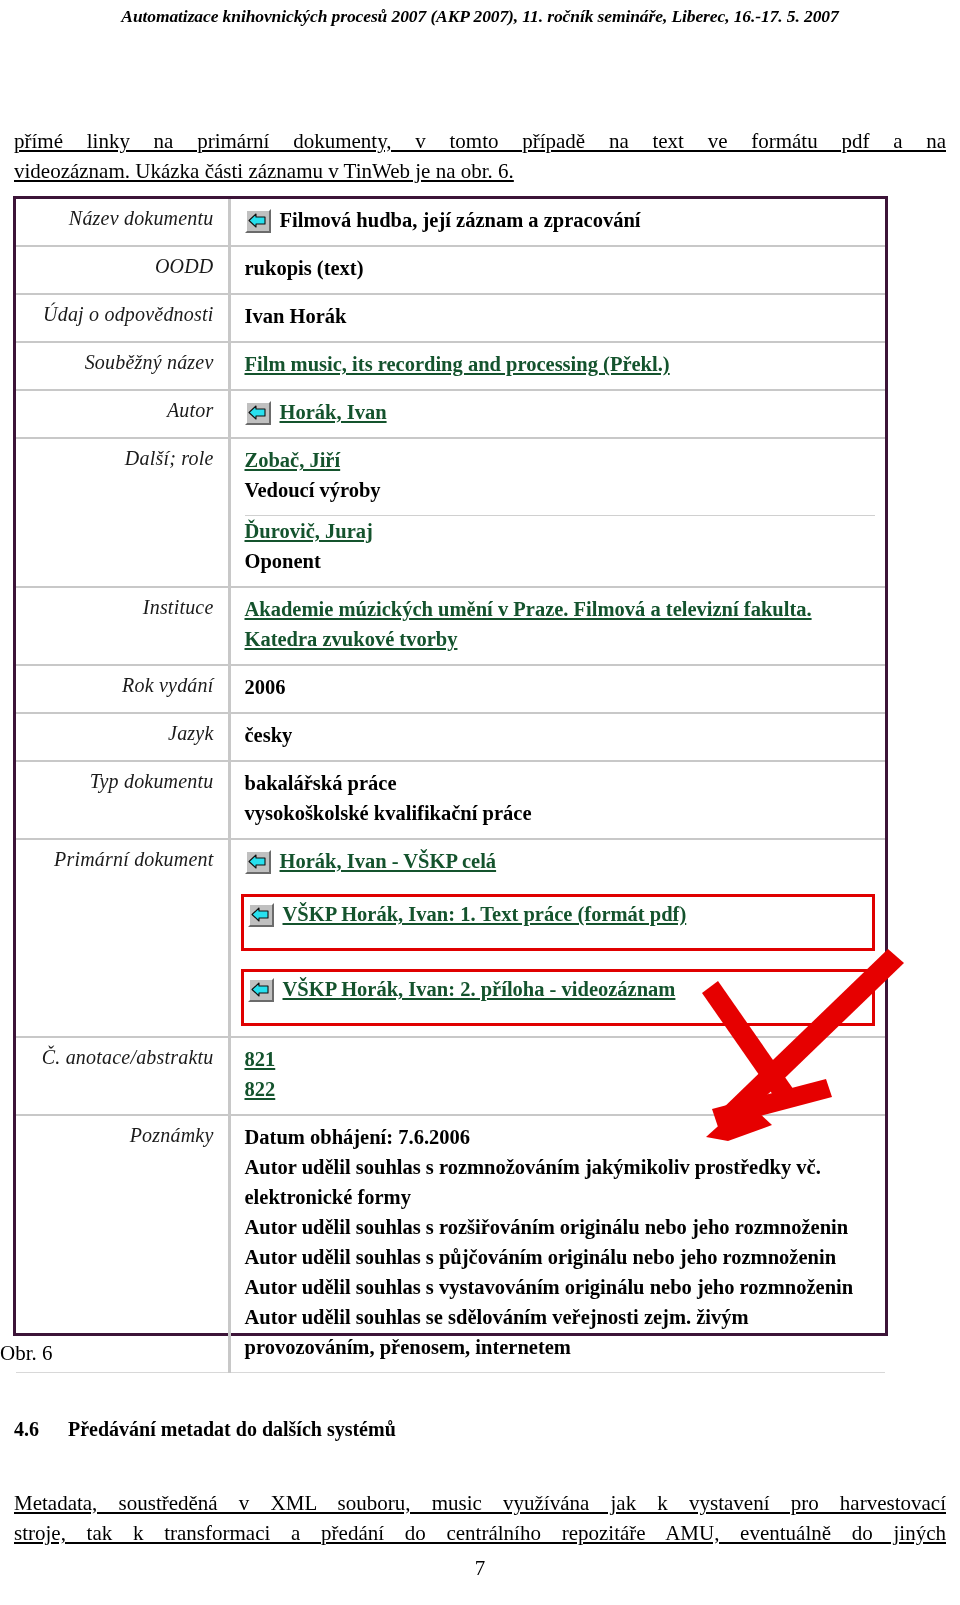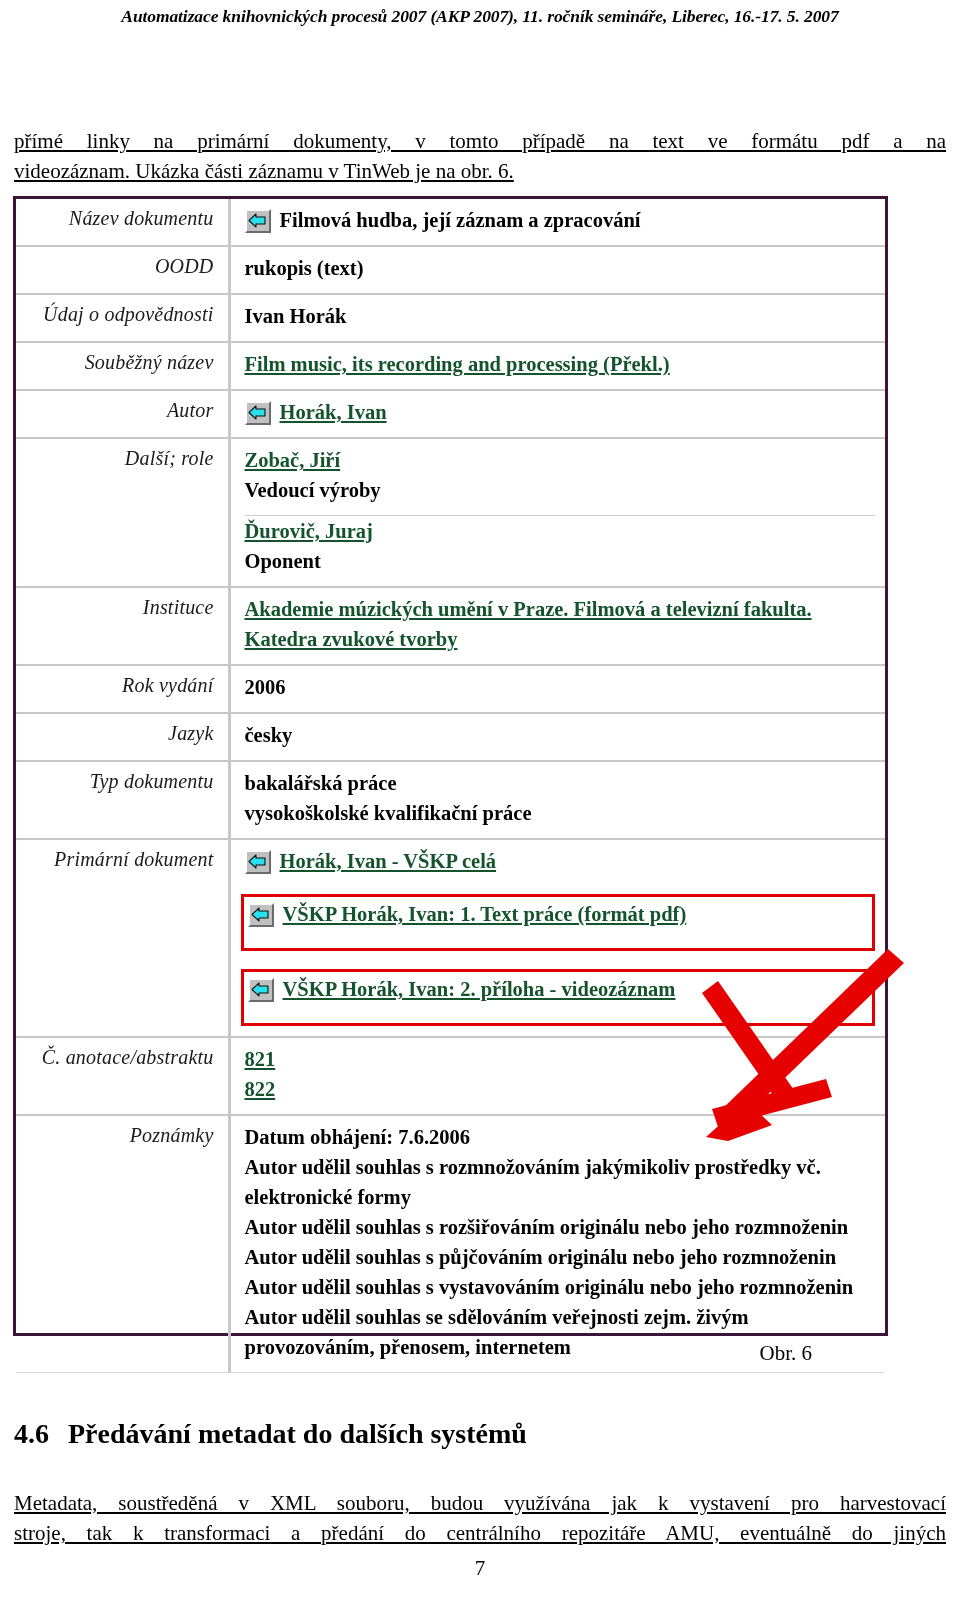--- a/index.html
+++ b/index.html
@@ -163,31 +163,31 @@
     height: 200px;
     pointer-events: none;
   }
 
   
   .fig-caption {
     position: absolute;
     top: 1341px;
     left: 0;
     width: 812px;
-    text-align: right;
+    text-align: left;
     font-size: 21px;
   }
 
   
   .section-heading {
     position: absolute;
     top: 1418px;
     left: 14px;
     right: 14px;
-    font-size: 28px;
+    font-size: 20px;
     font-weight: bold;
   }
   .section-heading .sec-num { display: inline-block; width: 54px; }
 
   
   .page-number {
     position: absolute;
     top: 1556px;
     left: 0;
     width: 960px;
@@ -351,17 +351,17 @@
   </svg>
 </div>
 
 <div class="fig-caption">Obr. 6</div>
 
 <div class="section-heading">
   <span class="sec-num">4.6</span><span>Předávání metadat do dalších systémů</span>
 </div>
 
 <div class="para para-tail">
-  <span class="just-line">Metadata, soustředěná v XML souboru, budou využívána jak k vystavení pro harvestovací</span>
+  <span class="just-line">Metadata, soustředěná v XML souboru, music využívána jak k vystavení pro harvestovací</span>
   <span class="just-line">stroje, tak k transformaci a předání do centrálního repozitáře AMU, eventuálně do jiných</span>
 </div>
 
 <div class="page-number">7</div>
 
 </body></html>

